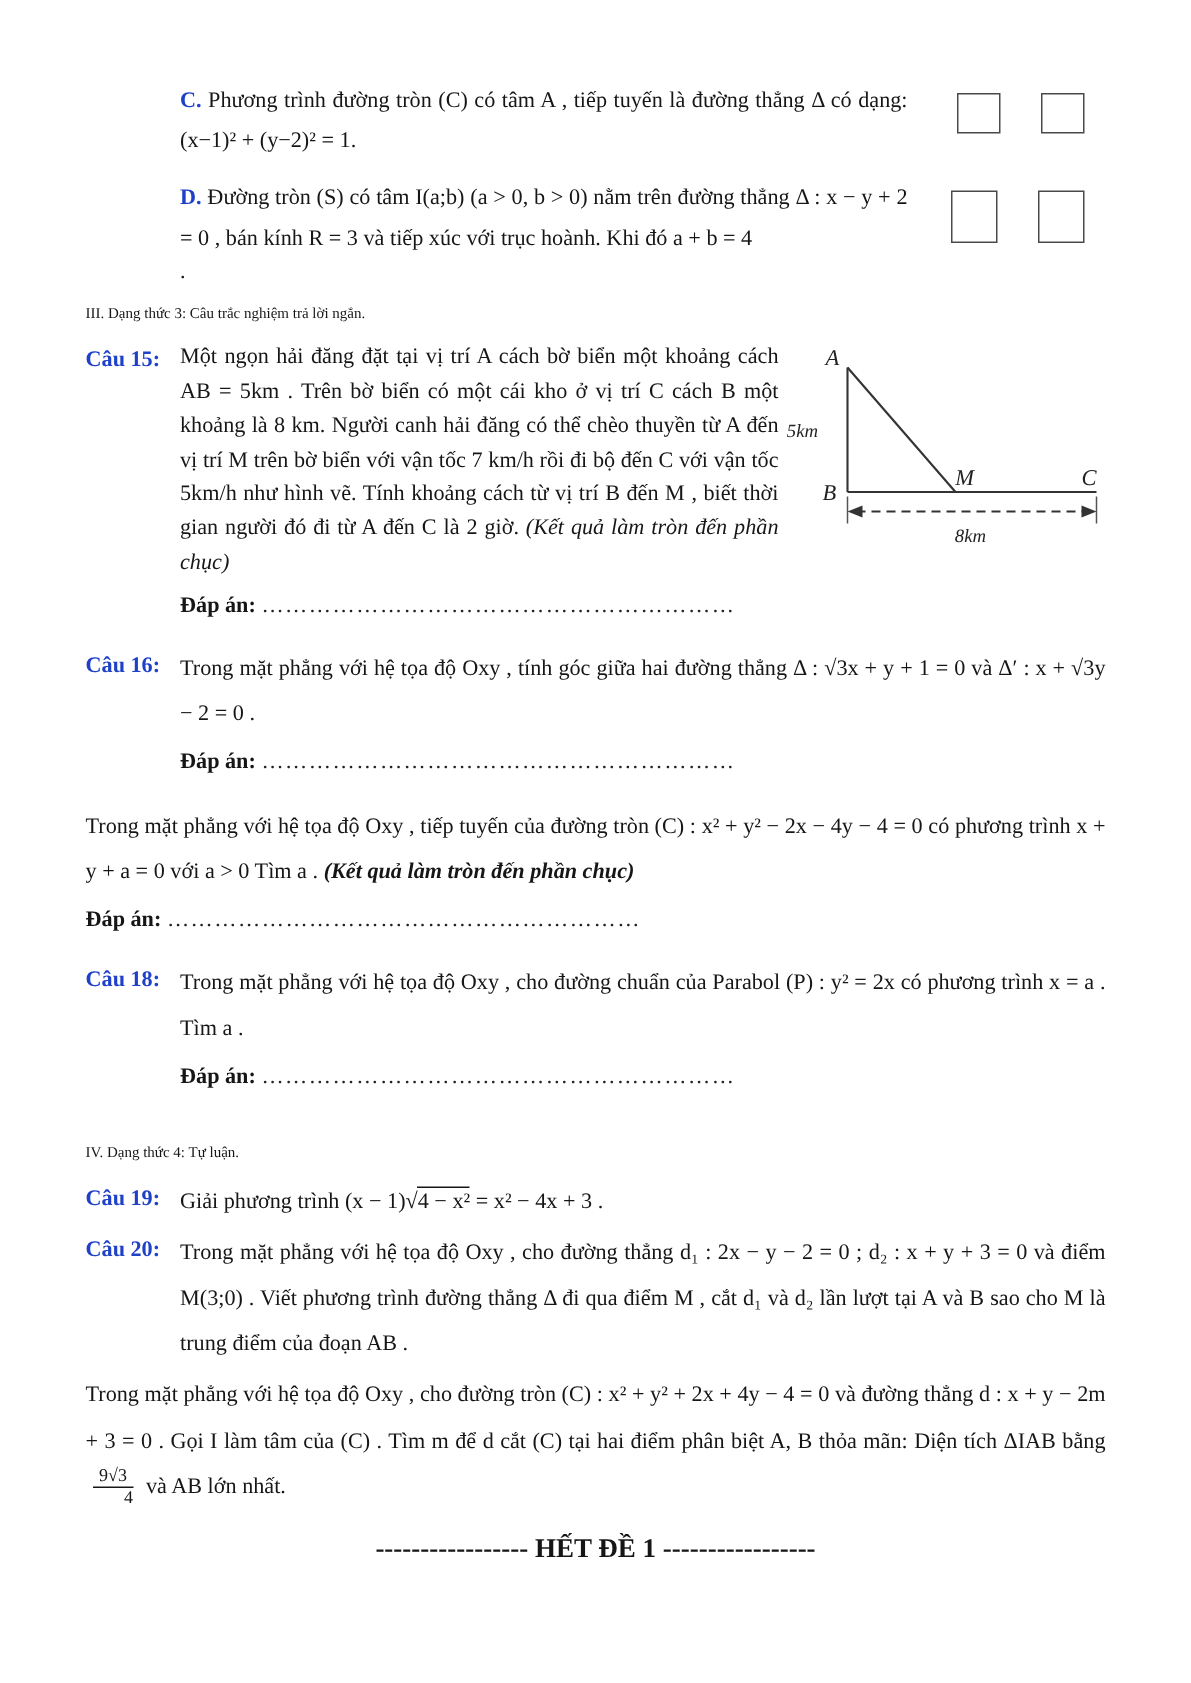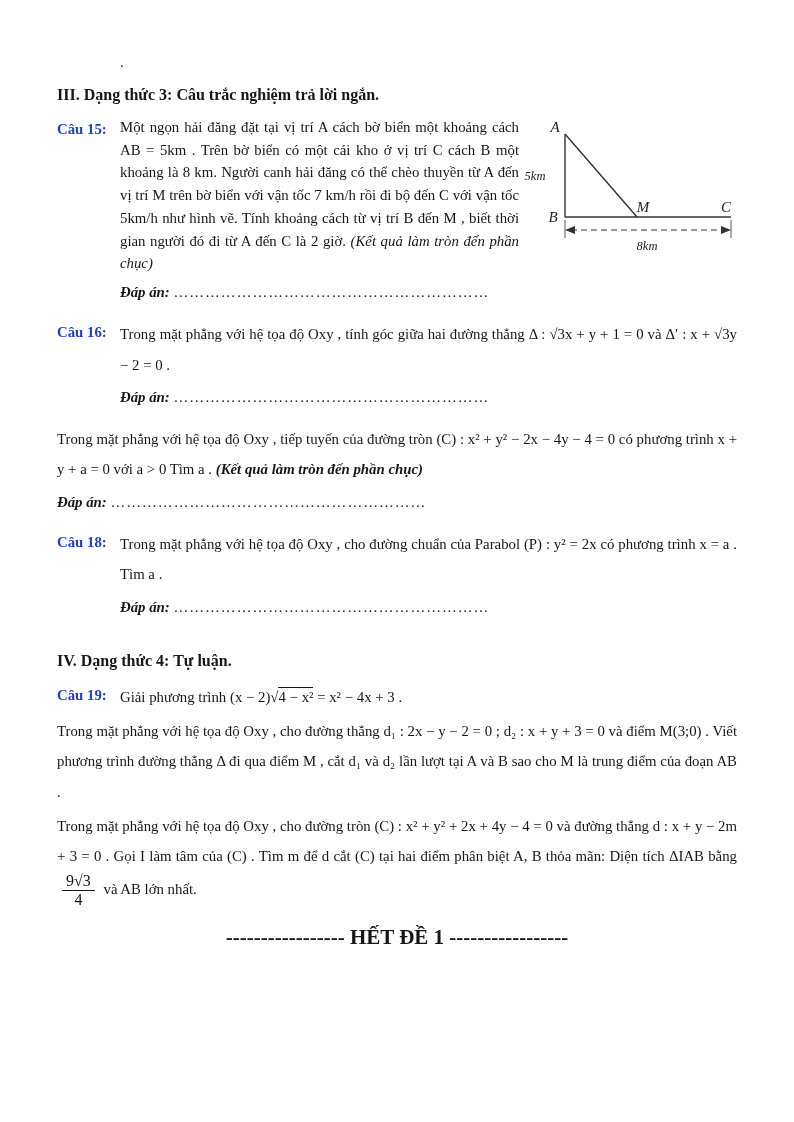--- a/index.html
+++ b/index.html
@@ -13,52 +13,72 @@
   
   .abcd-row{display:flex;margin-bottom:12px}
   .abcd-text{flex:1;padding-left:63px;line-height:1.8}
   .boxes{flex:0 0 118px;display:flex;justify-content:flex-end;gap:27px;
          padding:8px 14px 0 0;align-items:flex-start}
   .ans-box{border:1.3px solid #4a4a4a;display:inline-block;background:#fff}
   .box-sm{width:27px;height:25px}
   .box-lg{width:29px;height:33px}
   .trailing-dot{padding-left:63px;margin:0 0 8px 0;line-height:1.2}
 
-  .section-head{font-weight:bold;font-size:16px;margin:14px 0 12px 0}
+  .section-head{font-weight:normal;font-size:10px;margin:14px 0 12px 0}
 
   .q-row{display:flex;margin-bottom:4px}
   .q-label{flex:0 0 63px;line-height:1.8}
   .q-content{flex:1}
   .math-p{line-height:2.05}
 
   .q15-flex{display:flex;gap:0}
   .q15-text{line-height:1.54;flex:1}
   .figure{flex:0 0 218px;padding-top:2px}
 
   .answer-line{margin:3px 0 9px 0;line-height:1.9}
-  .answer-label{font-weight:bold;font-style:italic}
+  .answer-label{font-weight:bold;}
   .answer-dots{letter-spacing:1px;color:#222}
 
-  .frac{display:inline-block;text-align:center;vertical-align:middle;
-        line-height:1.15;margin:0 5px;font-size:16px}
+  .frac{display:inline-block;text-align:right;vertical-align:middle;
+        line-height:1.15;margin:0 5px;font-size:12px}
   .frac .num{display:block;border-bottom:1.2px solid #161616;padding:0 4px}
   .frac .den{display:block}
 
   .radicand{border-top:1.2px solid #161616;padding-top:1px}
 
-  .footer{text-align:center;font-weight:bold;margin-top:16px;font-size:21px}
+  .footer{text-align:center;font-weight:bold;margin-top:16px;font-size:18px}
 
   svg text{font-family:"Liberation Serif",serif;font-style:italic;fill:#222}
 </style>
 </head>
 <body>
 
 <div class="page">
 
+  <div class="abcd-row">
+    <p class="abcd-text just">
+      <span class="blue">C.</span>
+      <span>Phương trình đường tròn (C) có tâm A , tiếp tuyến là đường thẳng Δ có dạng: (x−1)² + (y−2)² = 1.</span>
+    </p>
+    <div class="boxes">
+      <span class="ans-box box-sm"></span>
+      <span class="ans-box box-sm"></span>
+    </div>
+  </div>
 
+  <div class="abcd-row" style="margin-bottom:0">
+    <p class="abcd-text just">
+      <span class="blue">D.</span>
+      <span>Đường tròn (S) có tâm I(a;b) (a &gt; 0, b &gt; 0) nằm trên đường thẳng Δ : x − y + 2 = 0 , bán kính R = 3 và tiếp xúc với trục hoành. Khi đó a + b = 4</span>
+    </p>
+    <div class="boxes">
+      <span class="ans-box box-lg"></span>
+      <span class="ans-box box-lg"></span>
+    </div>
+  </div>
   <p class="trailing-dot">.</p>
 
   <h3 class="section-head">III. Dạng thức 3: Câu trắc nghiệm trả lời ngắn.</h3>
 
   <div class="q-row">
     <div class="q-label blue">Câu 15:</div>
     <div class="q-content">
       <div class="q15-flex">
         <p class="just q15-text">
           <span>Một ngọn hải đăng đặt tại vị trí A cách bờ biển một khoảng cách AB = 5km . Trên bờ biển có một cái kho ở vị trí C cách B một khoảng là 8 km. Người canh hải đăng có thể chèo thuyền từ A đến vị trí M trên bờ biển với vận tốc 7 km/h rồi đi bộ đến C với vận tốc 5km/h như hình vẽ. Tính khoảng cách từ vị trí B đến M , biết thời gian người đó đi từ A đến C là 2 giờ. </span><i>(Kết quả làm tròn đến phần chục)</i>
@@ -126,26 +146,27 @@
       </p>
     </div>
   </div>
 
   <h3 class="section-head" style="margin-top:22px">IV. Dạng thức 4: Tự luận.</h3>
 
   <div class="q-row">
     <div class="q-label blue">Câu 19:</div>
     <div class="q-content">
       <p class="math-p">
-        <span>Giải phương trình (x − 2)</span><span>√</span><span class="radicand">4 − x²</span><span> = x² − 4x + 3 .</span>
+        <span>Giải phương trình (x − 1)</span><span>√</span><span class="radicand">4 − x²</span><span> = x² − 4x + 3 .</span>
       </p>
     </div>
   </div>
 
   <div class="q-row">
+    <div class="q-label blue">Câu 20:</div>
     <div class="q-content">
       <p class="just math-p">Trong mặt phẳng với hệ tọa độ Oxy , cho đường thẳng d₁ : 2x − y − 2 = 0 ;  d₂ : x + y + 3 = 0 và điểm M(3;0) . Viết phương trình đường thẳng Δ đi qua điểm M , cắt d₁ và d₂ lần lượt tại A và B sao cho M là trung điểm của đoạn AB .</p>
     </div>
   </div>
 
   <div class="q-row">
     <div class="q-content">
       <p class="just math-p">
         <span>Trong mặt phẳng với hệ tọa độ Oxy , cho đường tròn (C) : x² + y² + 2x + 4y − 4 = 0 và đường thẳng d : x + y − 2m + 3 = 0 . Gọi I làm tâm của (C) . Tìm m để d cắt (C) tại hai điểm phân biệt A, B thỏa mãn: Diện tích ΔIAB bằng </span><span class="frac"><span class="num">9√3</span><span class="den">4</span></span><span> và AB lớn nhất.</span>
       </p>

